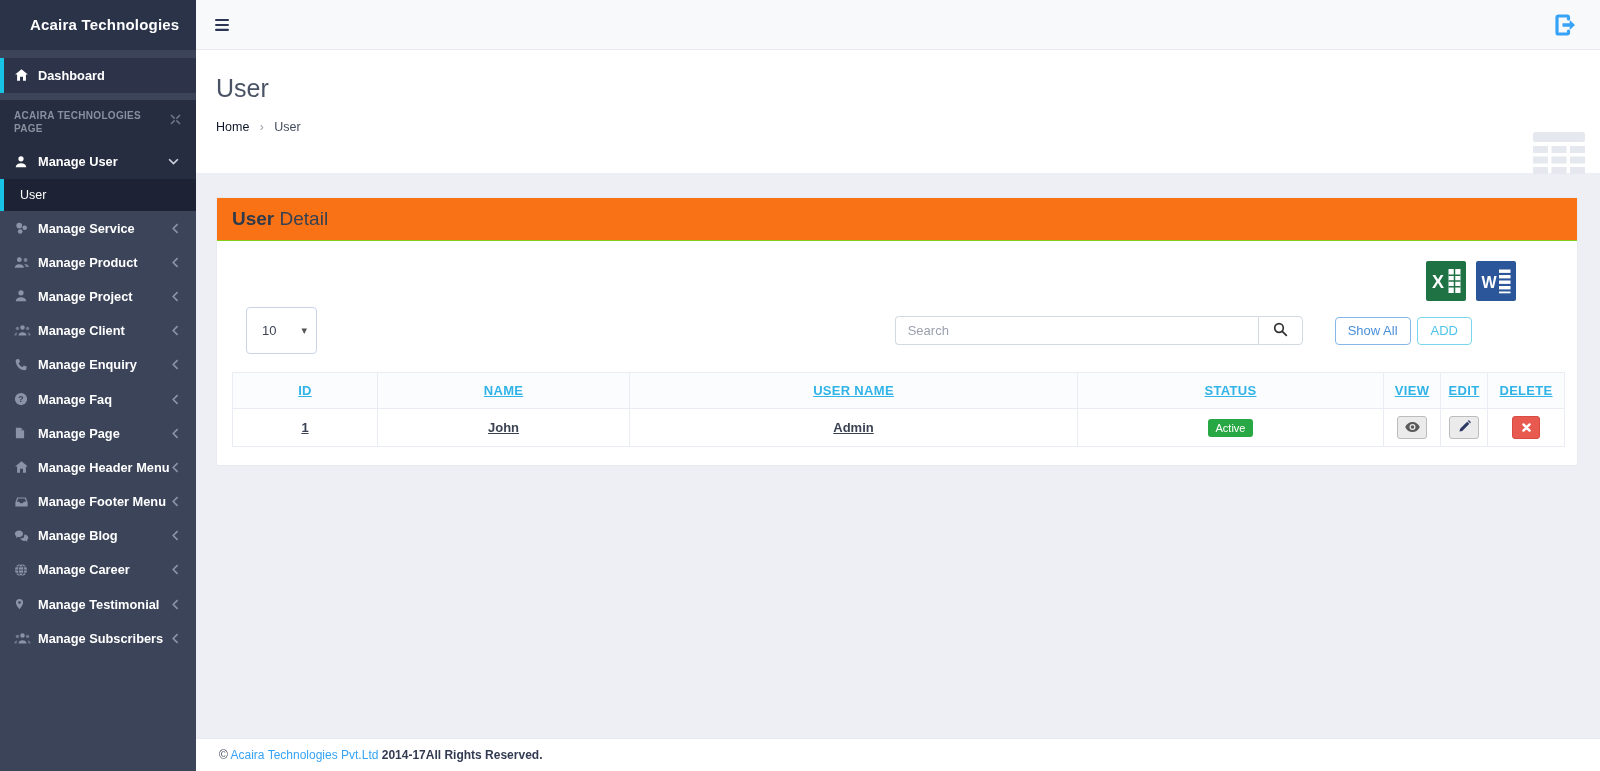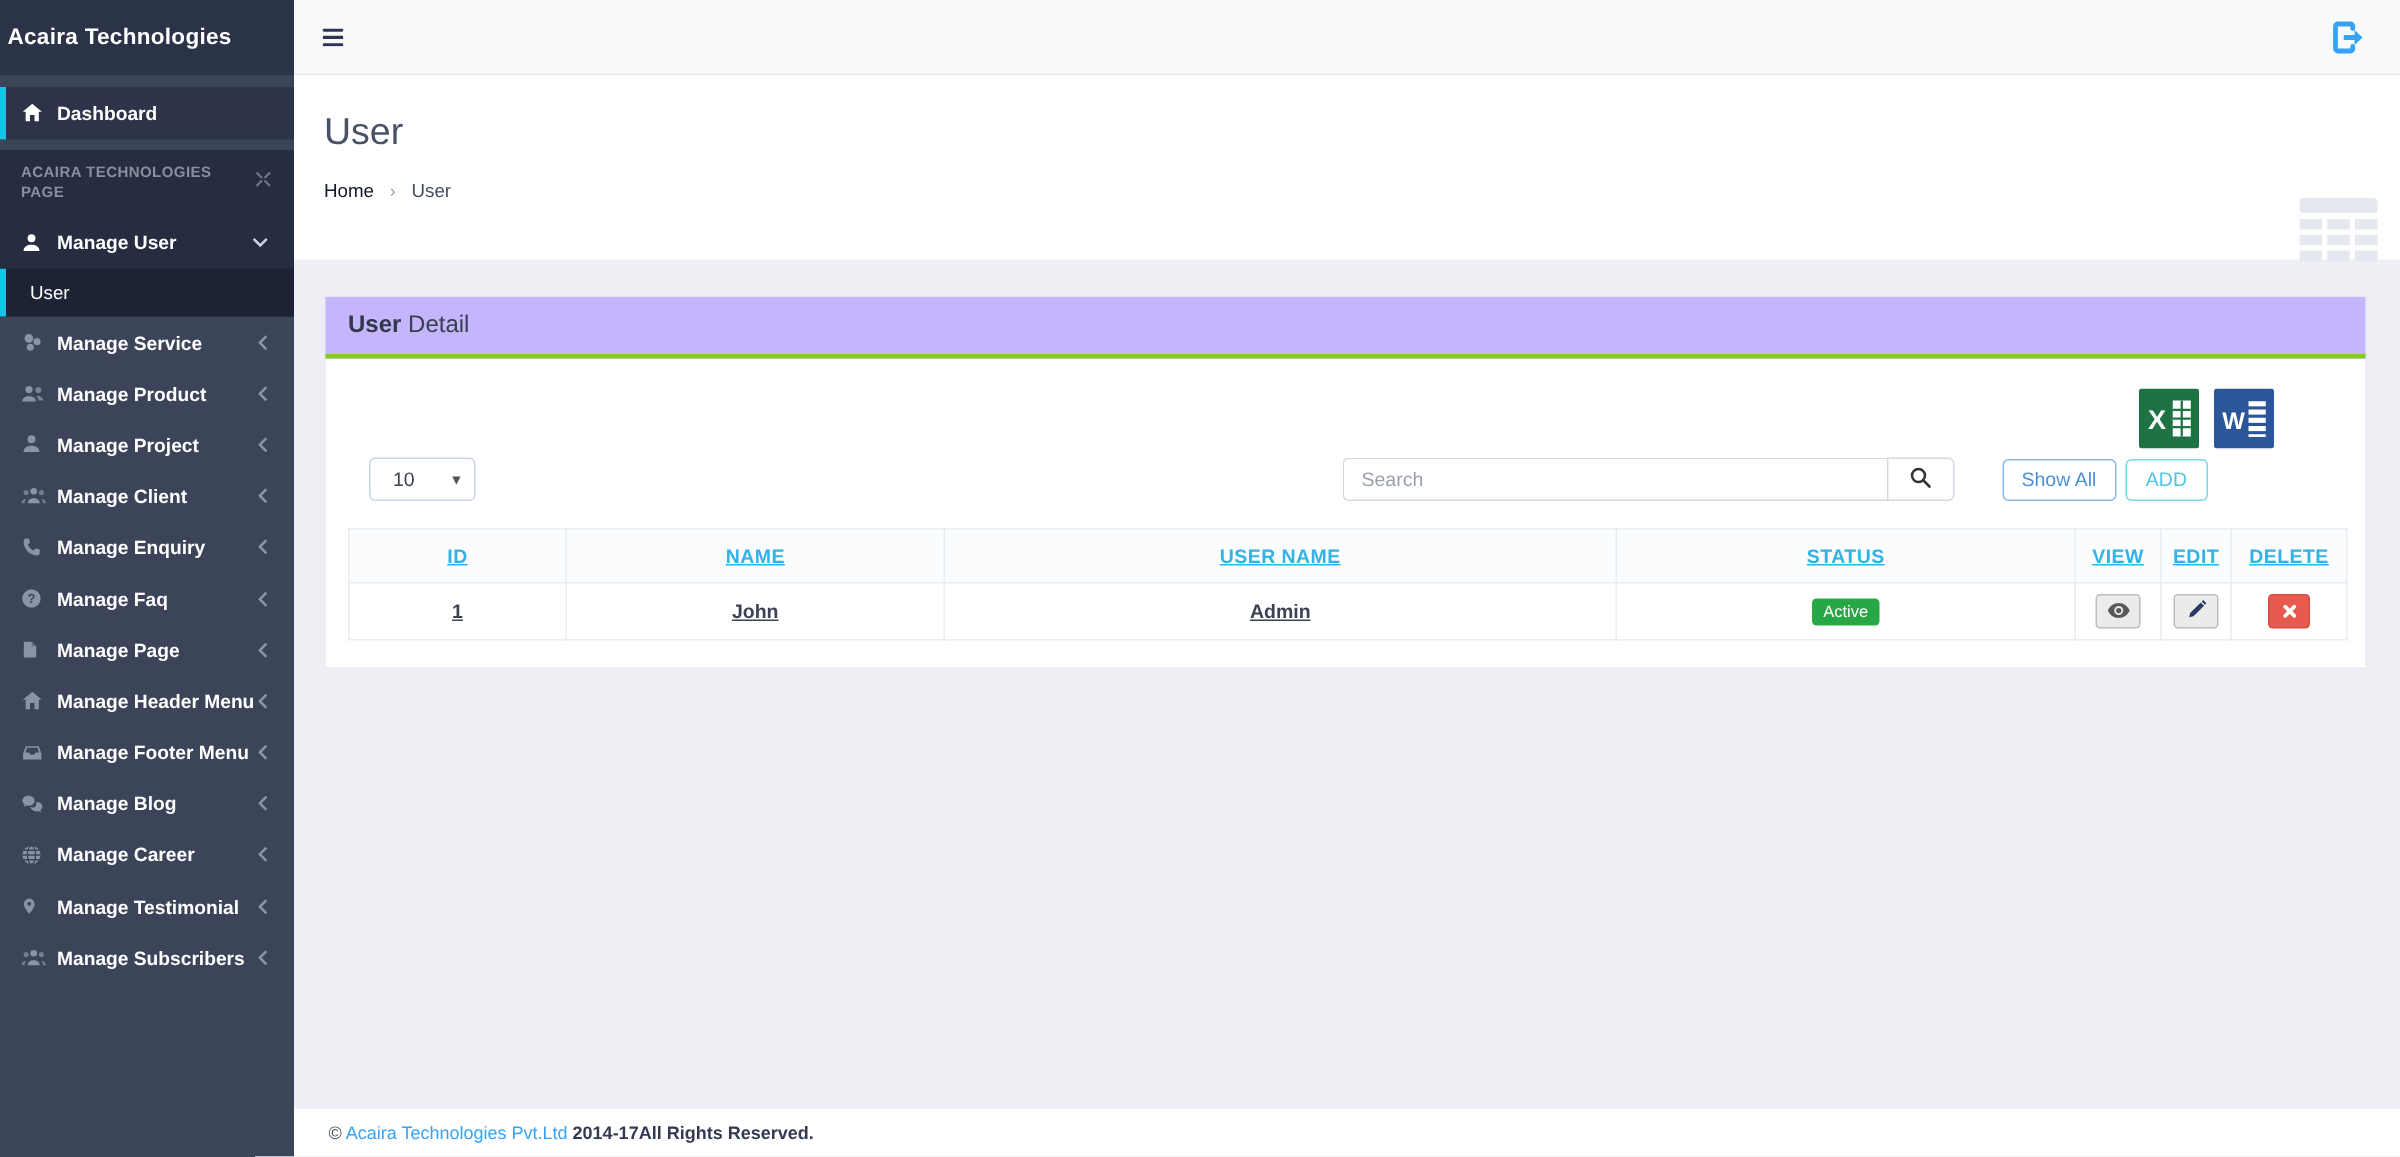--- a/index.html
+++ b/index.html
@@ -8,21 +8,21 @@
     width:1600px; height:771px; overflow:hidden;
     font-family:"Liberation Sans", sans-serif;
     background:#edeff4; color:#3a4254;
   }
   .app { display:flex; width:1600px; height:771px; }
 
   
   .sidebar { width:196px; min-width:196px; height:771px; background:#3b4459; }
   .logo {
     height:50px; background:#2b3349; color:#fff; font-weight:bold;
-    font-size:15px; line-height:50px; padding-left:5px; cursor:pointer;
+    font-size:15px; line-height:50px; padding-left:30px; cursor:pointer;
     letter-spacing:.2px;
   }
   .menu { padding-top:8px; }
   .mi {
     display:flex; align-items:center; height:34.2px; padding-left:14px;
     color:#fff; font-size:12.8px; font-weight:bold; text-decoration:none;
     cursor:pointer; position:relative;
   }
   .mi .ic { width:24px; display:inline-flex; align-items:center; color:#8a93a7; flex:none; }
   .mi .lbl { flex:1; }
@@ -60,32 +60,32 @@
   .watermark { position:absolute; top:77px; right:13px; opacity:1; }
   .crumbs { padding:17px 20px 0 20px; font-size:12.5px; }
   .crumb-link { color:#0f172a; text-decoration:none; cursor:pointer; }
   .crumb-sep { color:#9aa0ab; margin:0 7px; font-size:12px; }
   .crumb-cur { color:#444c5e; }
 
   .content { flex:1; background:#edeff4; padding:24px 22px 0 20px; }
 
   .panel { background:#fff; border:1px solid #e7eaf0; border-radius:2px; width:1362px; }
   .panel-head {
-    background:#c4b5fd; border-bottom:3px solid #84cc16; padding:10px 15px;
-    font-size:16px; color:#374151;
+    background:#f97316; border-bottom:1px solid #84cc16; padding:10px 15px;
+    font-size:19px; color:#374151;
   }
   .panel-head b { color:#2f3a4a; }
   .panel-body { padding:20px 15px 18px 15px; }
 
   .exports { display:flex; justify-content:flex-end; gap:10px; margin-right:46px; height:40px; }
   .xicon { display:inline-flex; cursor:pointer; }
 
   .controls { display:flex; align-items:center; margin-top:6px; padding-right:90px; }
   .pagesize {
-    width:71px; height:29px; border:1px solid #c9d4e8; border-radius:4px;
+    width:71px; height:47px; border:1px solid #c9d4e8; border-radius:4px;
     display:flex; align-items:center; justify-content:space-between;
     padding:0 9px 0 15px; margin-left:14px; font-size:13px; color:#3a4254; cursor:pointer;
     background:#fff;
   }
   .pagesize .caret { color:#555; font-size:11px; }
   .spacer { flex:1; }
   .searchgroup { display:flex; margin-right:32px; }
   .search {
     width:363px; height:29px; border:1px solid #d3d9e3; border-right:none;
     border-radius:4px 0 0 4px; padding:0 12px; font-size:13px; color:#555;

